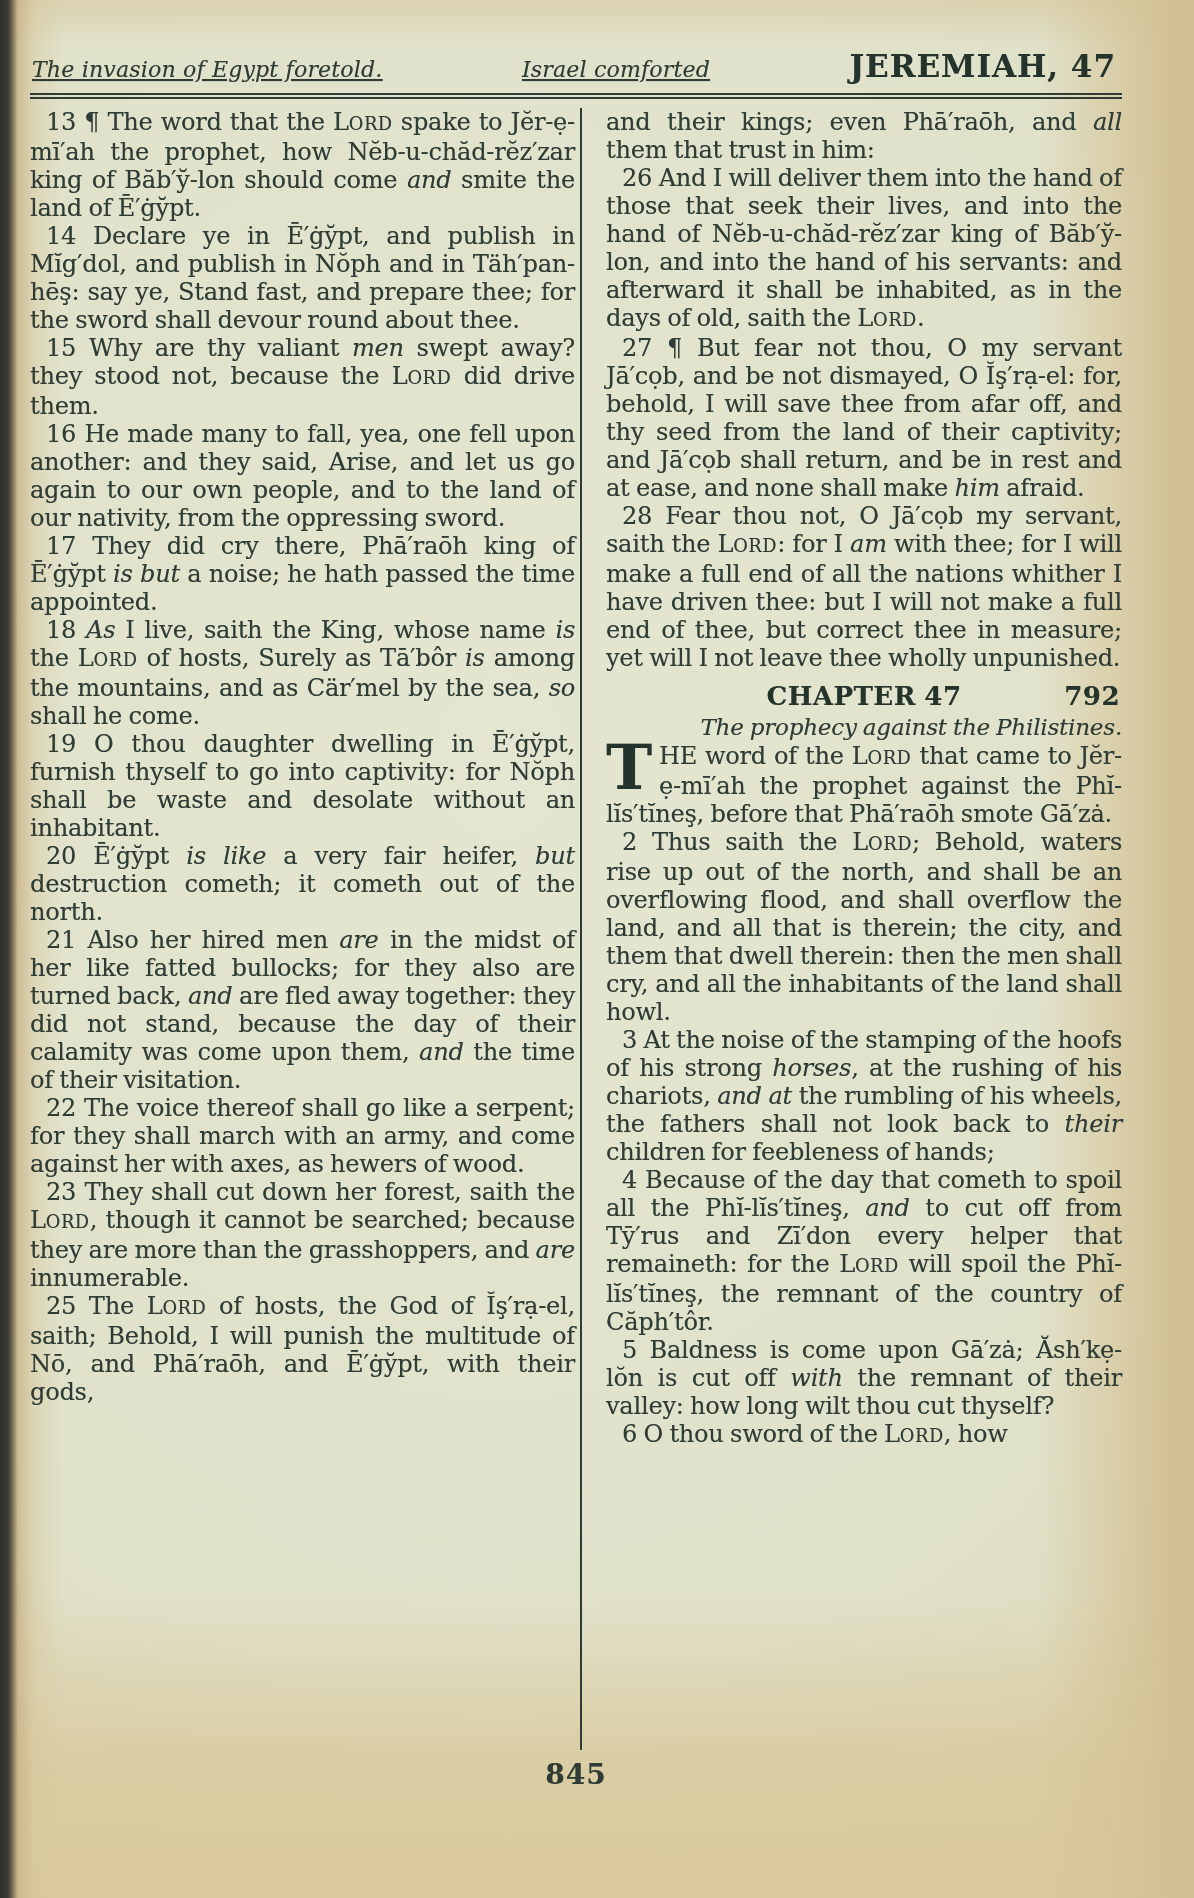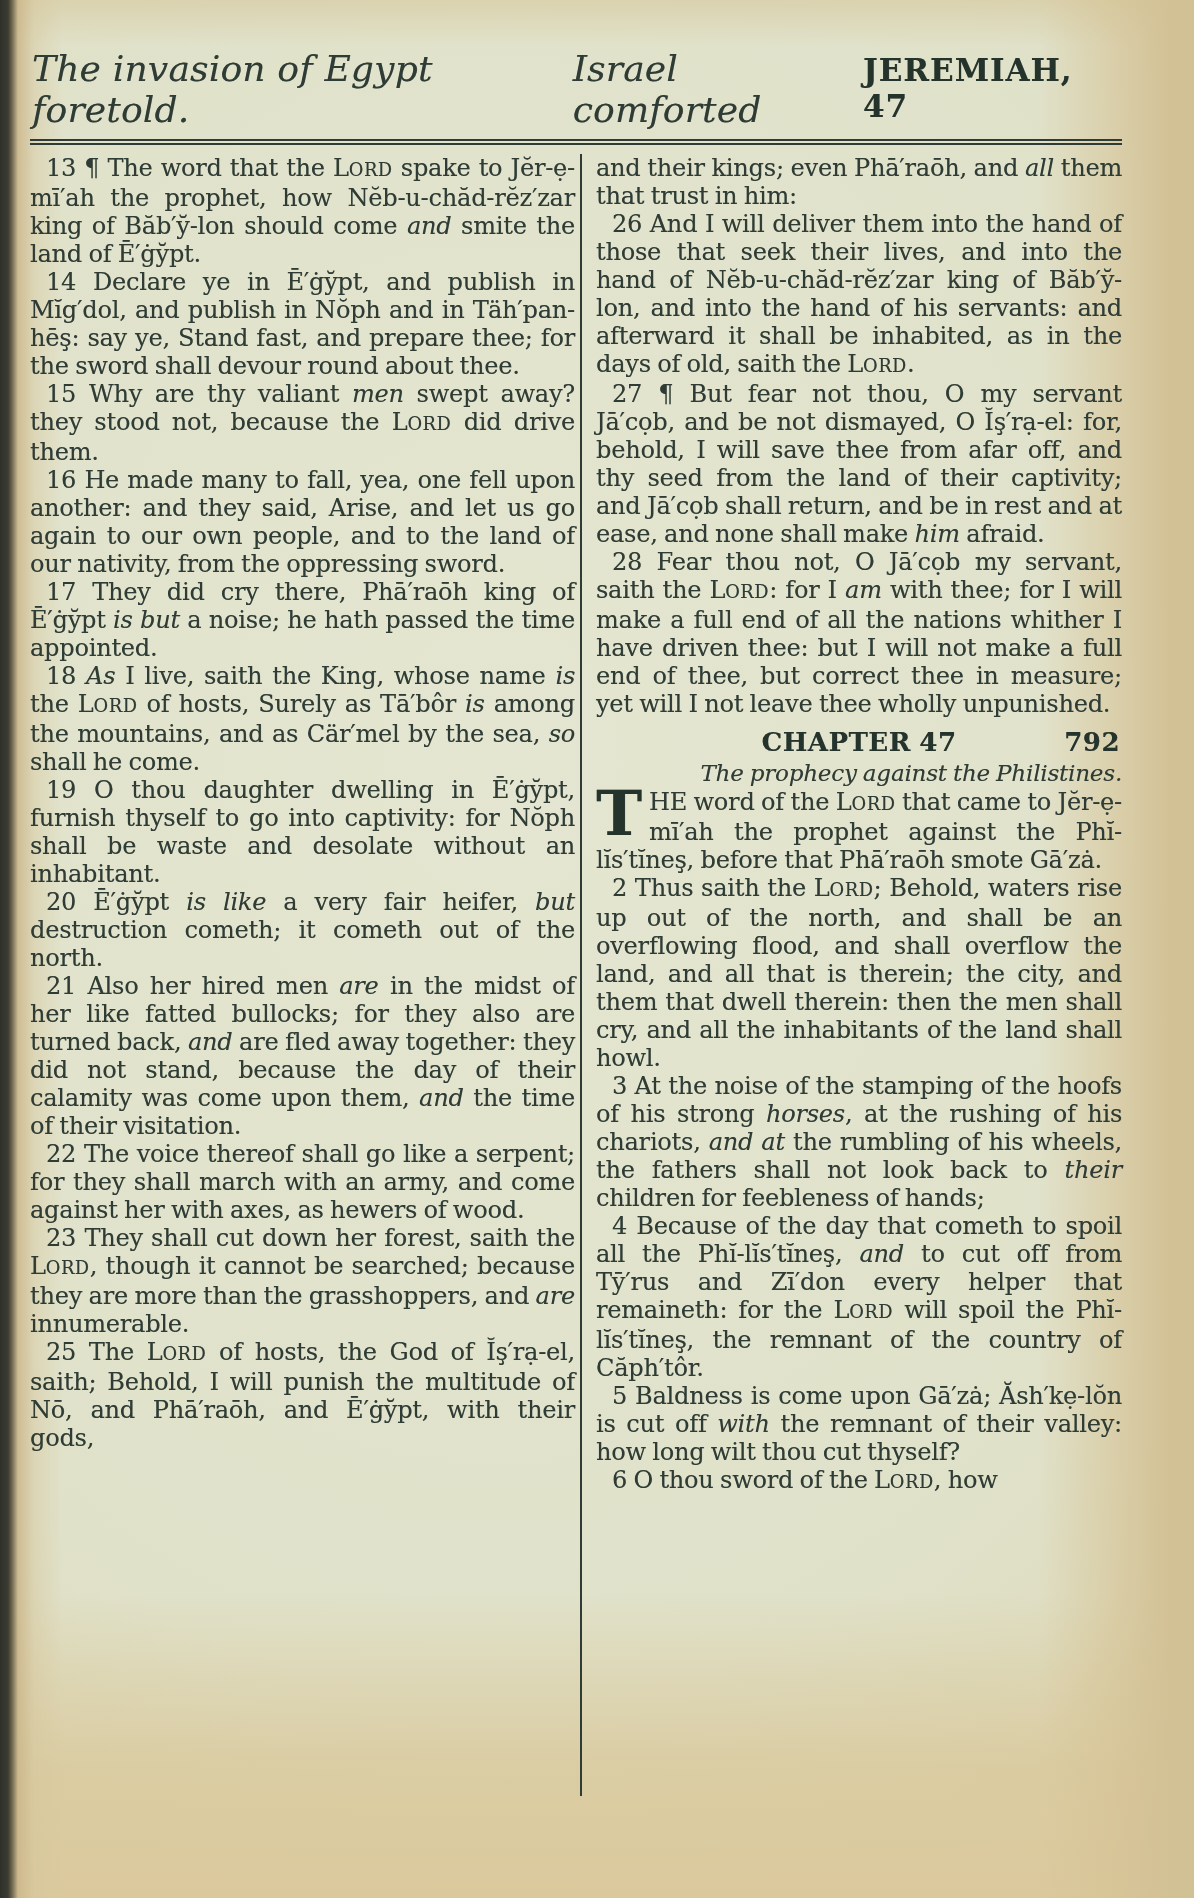--- a/index.html
+++ b/index.html
@@ -21,28 +21,28 @@
       linear-gradient(180deg,rgba(213,197,153,.55) 0px,rgba(0,0,0,0) 46px),
       linear-gradient(180deg,rgba(0,0,0,0) 84%,rgba(217,200,155,.8) 93%,#dbc99d 100%),
       radial-gradient(ellipse 120% 90% at 42% 40%, #e4e6d1 0%, #e0e1c9 55%, #dcd6b2 85%, #d9cda4 100%);
   }
   .content{
     position:absolute;left:30px;top:48px;width:1092px;
     color:var(--ink);
     text-shadow:0.25px 0.25px 0 rgba(46,60,53,.45);
   }
   .header-row{display:flex;justify-content:space-between;align-items:baseline;padding:0 6px 0 2px;}
-  .running-head{font-style:italic;font-size:36px;letter-spacing:.2px;}
+  .running-head{font-style:italic;font-size:22px;letter-spacing:.2px;text-decoration:underline;}
   .book-head{font-style:normal;font-weight:bold;font-size:31px;letter-spacing:1px;color:var(--ink-strong);}
   .rule{margin-top:9px;height:2px;border-top:2px solid var(--ink);border-bottom:2px solid var(--ink);}
   .cols{display:flex;margin-top:9px;min-height:1642px;align-items:stretch;}
   .col{font-size:24px;line-height:28px;letter-spacing:-0.2px;word-spacing:-1px;}
   .col-left{width:545px;}
   .divider{width:2px;background:var(--ink);margin-left:5px;}
-  .col-right{flex:1;padding-left:14px;}
+  .col-right{flex:1;padding-left:24px;}
   p.verse{margin:0;text-align:justify;text-indent:16px;}
   p.cont{text-indent:0;}
   p.subtitle{text-align:right;text-indent:0;font-style:italic;font-size:23px;margin:0 0 1px;}
   .chapter-head{position:relative;text-align:center;font-weight:bold;font-size:26px;margin:10px 0 3px;color:var(--ink-strong);letter-spacing:.5px;}
   .chapter-num{position:absolute;right:2px;top:0;}
   .lord .sm{font-size:74%;letter-spacing:.6px;}
   i{font-style:italic;}
   .dropcap{float:left;font-size:62px;line-height:46px;font-weight:bold;padding:3px 7px 0 0;color:var(--ink-strong);}
   p.dropcap-p{text-indent:0;}
   .page-num{ text-align:center;font-weight:bold;font-size:28px;margin-top:8px;letter-spacing:1px;}
@@ -83,13 +83,14 @@
         <div class="chapter-head"><span class="chapter-title">CHAPTER 47</span><span class="chapter-num">792</span></div>
         <p class="verse subtitle">The prophecy against the Philistines.</p>
         <p class="verse dropcap-p"><span class="dropcap">T</span>HE word of the <span class="lord">L<span class="sm">ORD</span></span> that came to Jĕr-ẹ-mī′ah the prophet against the Phĭ-lĭs′tĭneş, before that Phā′raōh smote Gā′zȧ.</p>
         <p class="verse">2 Thus saith the <span class="lord">L<span class="sm">ORD</span></span>; Behold, waters rise up out of the north, and shall be an overflowing flood, and shall overflow the land, and all that is therein; the city, and them that dwell therein: then the men shall cry, and all the inhabitants of the land shall howl.</p>
         <p class="verse">3 At the noise of the stamping of the hoofs of his strong <i>horses</i>, at the rushing of his chariots, <i>and at</i> the rumbling of his wheels, the fathers shall not look back to <i>their</i> children for feebleness of hands;</p>
         <p class="verse">4 Because of the day that cometh to spoil all the Phĭ-lĭs′tĭneş, <i>and</i> to cut off from Tȳ′rus and Zī′don every helper that remaineth: for the <span class="lord">L<span class="sm">ORD</span></span> will spoil the Phĭ-lĭs′tĭneş, the remnant of the country of Căph′tôr.</p>
         <p class="verse">5 Baldness is come upon Gā′zȧ; Ăsh′kẹ-lŏn is cut off <i>with</i> the remnant of their valley: how long wilt thou cut thyself?</p>
         <p class="verse">6 O thou sword of the <span class="lord">L<span class="sm">ORD</span></span>, how</p>
       </div>
   </div>
+  <div class="page-num">845</div>
 </div>
 
 </body></html>

